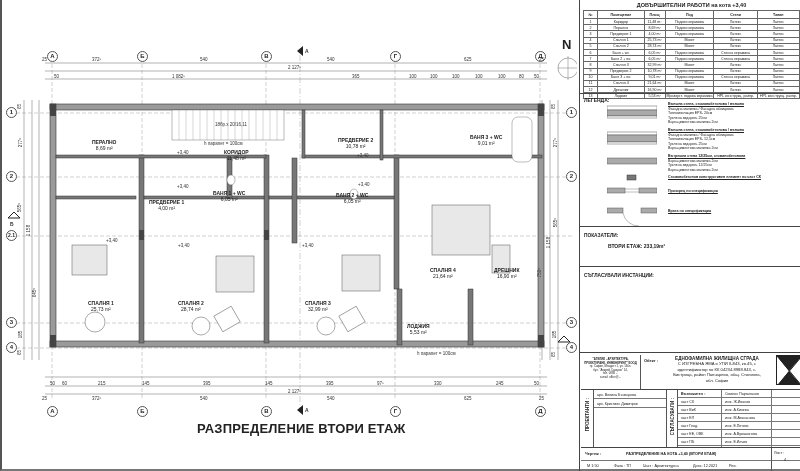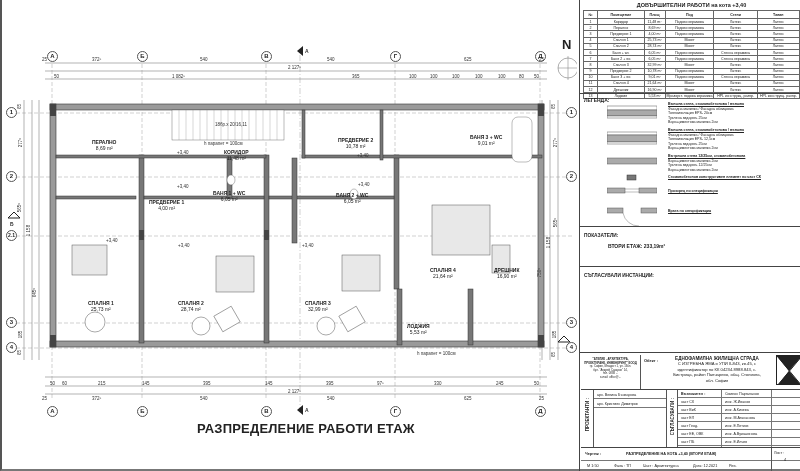--- a/index.html
+++ b/index.html
@@ -270,21 +270,21 @@
     <div class="dim" style="left:175px;top:184px">+3,40</div>
     <div class="dim" style="left:104px;top:238px">+3,40</div>
     <div class="dim" style="left:176px;top:243px">+3,40</div>
     <div class="dim" style="left:300px;top:243px">+3,40</div>
     <div class="dim" style="left:355px;top:153px">+3,40</div>
     <div class="dim" style="left:356px;top:182px">+3,40</div>
     <div class="dim" style="left:213px;top:122px">18бр.х 20/16,11</div>
     <div class="dim" style="left:202px;top:141px">h парапет = 100см</div>
     <div class="dim" style="left:415px;top:351px">h парапет = 100см</div>
 
-    <div class="title">РАЗПРЕДЕЛЕНИЕ РАБОТИ ЕТАЖ</div>
+    <div class="title">РАЗПРЕДЕЛЕНИЕ ВТОРИ ЕТАЖ</div>
   </div>
 
   <div class="panel">
     <div class="tbl-title">ДОВЪРШИТЕЛНИ РАБОТИ на кота +3,40</div>
     <table class="works">
       <thead>
         <tr>
           <th style="width:16px">№</th>
           <th style="width:52px">Помещение</th>
           <th style="width:22px">Площ</th>

